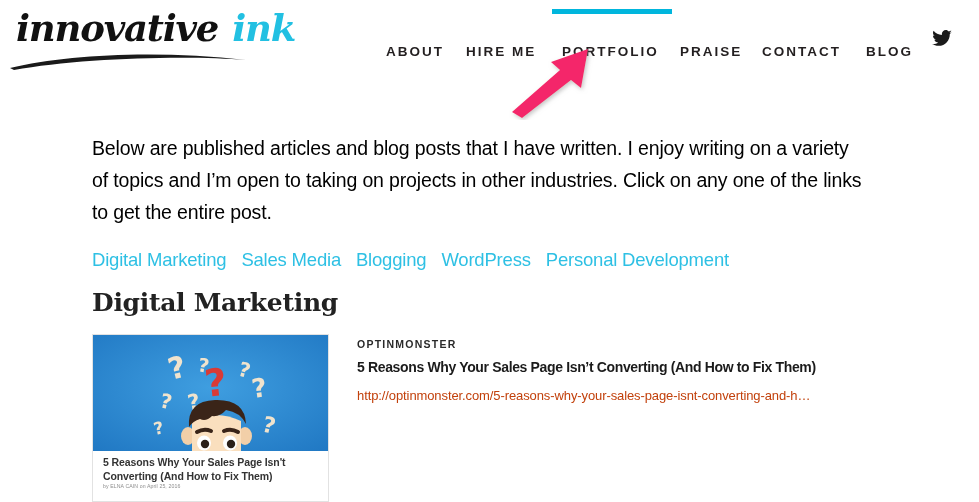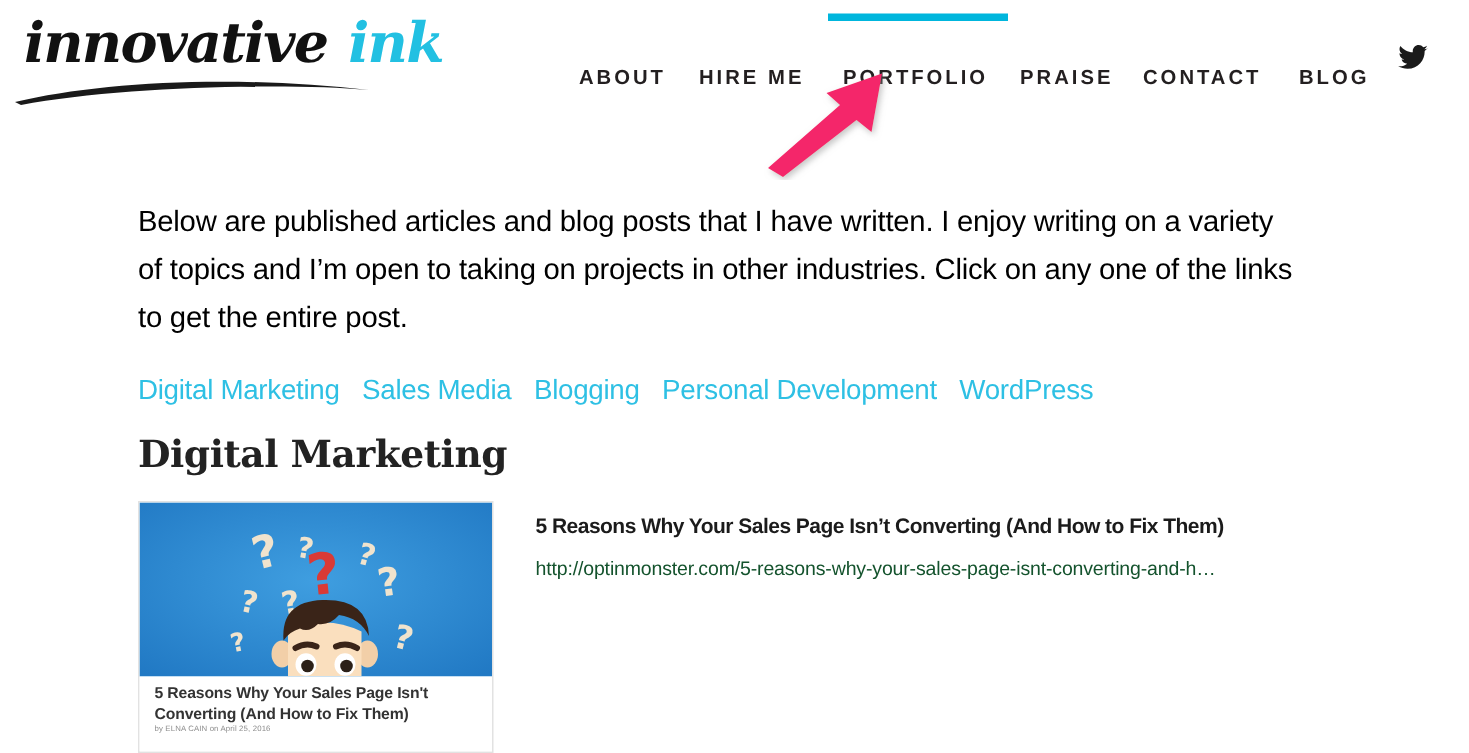--- a/index.html
+++ b/index.html
@@ -99,21 +99,21 @@
     color:#2a2a2a;text-transform:uppercase;margin-bottom:5px;
   }
   .entry-title{
     font-family:"Liberation Sans",sans-serif;
     font-weight:700;font-size:14px;line-height:25px;color:#1b1b1b;
     letter-spacing:-0.35px;max-width:490px;cursor:pointer;
   }
   .entry-url{
     margin-top:7px;
     font-family:"Liberation Sans",sans-serif;
-    font-size:13px;line-height:18px;color:#14532d;letter-spacing:-0.1px;
+    font-size:13px;line-height:18px;color:#c2410c;letter-spacing:-0.1px;
     white-space:nowrap;overflow:hidden;
   }
 </style>
 </head>
 <body>
 
 <div class="page">
 
   <div class="header">
 
@@ -152,22 +152,22 @@
       </g>
     </svg>
   </div>
 
   <div class="intro">Below are published articles and blog posts that I have written. I enjoy writing on a variety of topics and I’m open to taking on projects in other industries. Click on any one of the links to get the entire post.</div>
 
   <div class="cats">
     <span class="cat-link">Digital Marketing</span>
     <span class="cat-link">Sales Media</span>
     <span class="cat-link">Blogging</span>
+    <span class="cat-link">WordPress</span>
     <span class="cat-link">Personal Development</span>
-    <span class="cat-link">WordPress</span>
   </div>
 
   <div class="section-title">Digital Marketing</div>
 
   <div class="entry">
 
     <div class="thumb">
       <div class="thumb-img">
         <svg width="235" height="116" viewBox="0 0 235 116">
           <defs>
@@ -208,18 +208,19 @@
           <circle cx="138" cy="109" r="4.2" fill="#2b2018"></circle>
         </svg>
       </div>
       <div class="thumb-cap">
         <div class="thumb-cap-title">5 Reasons Why Your Sales Page Isn't Converting (And How to Fix Them)</div>
         <div class="thumb-cap-by">by ELNA CAIN on April 25, 2016</div>
       </div>
     </div>
 
     <div class="entry-body">
+      <div class="entry-source">OPTINMONSTER</div>
       <div class="entry-title">5 Reasons Why Your Sales Page Isn’t Converting (And How to Fix Them)</div>
       <div class="entry-url">http://optinmonster.com/5-reasons-why-your-sales-page-isnt-converting-and-h…</div>
     </div>
   </div>
 
 </div>
 
 </body></html>

